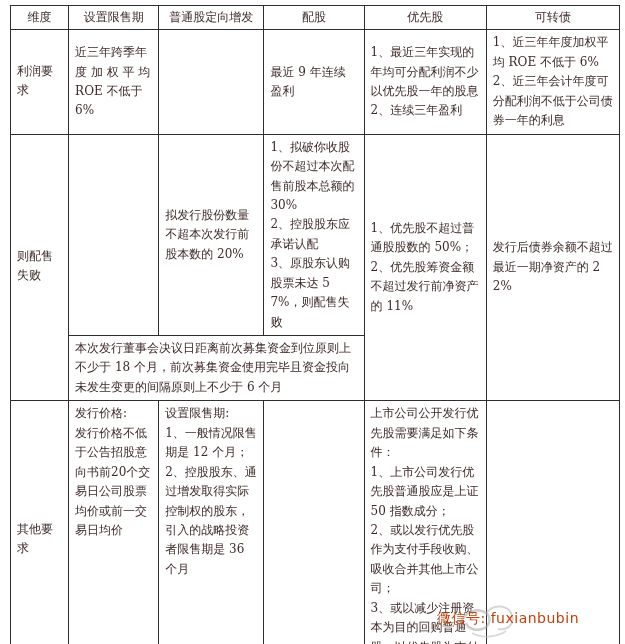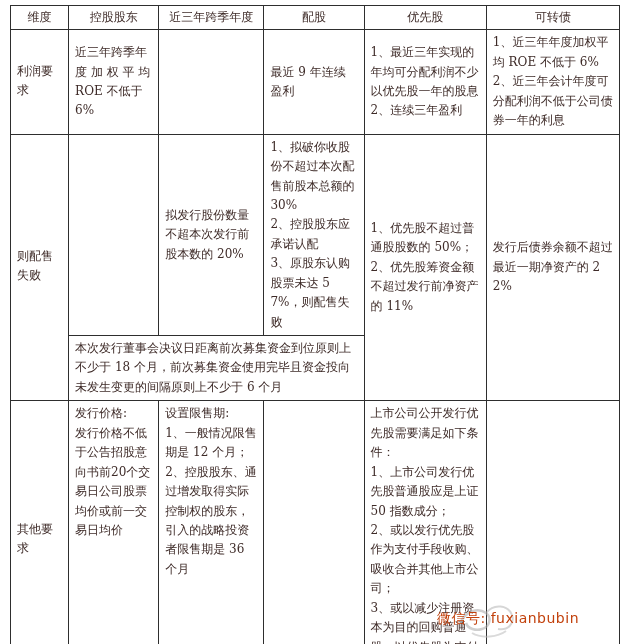--- a/index.html
+++ b/index.html
@@ -67,22 +67,22 @@
       <col style="width:90px">
       <col style="width:105px">
       <col style="width:100px">
       <col style="width:122px">
       <col style="width:133px">
     </colgroup>
 
     <tbody>
         <tr class="hdr" style="height:24px">
       <th>维度</th>
-      <th>控股股东</th>
-      <th>近三年跨季年度</th>
+      <th>设置限售期</th>
+      <th>普通股定向增发</th>
       <th>配股</th>
       <th>优先股</th>
       <th>可转债</th>
     </tr>
 
     <tr style="height:101px">
       <th class="rowlabel">利润要求</th>
       <td>近三年跨季年度 加 权 平 均 ROE 不低于 6%</td>
       <td></td>
       <td>最近 9 年连续盈利</td>

